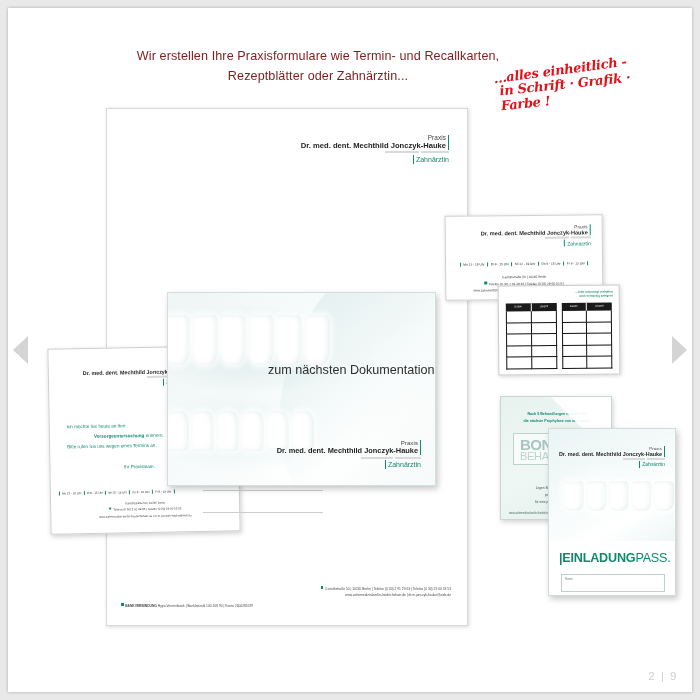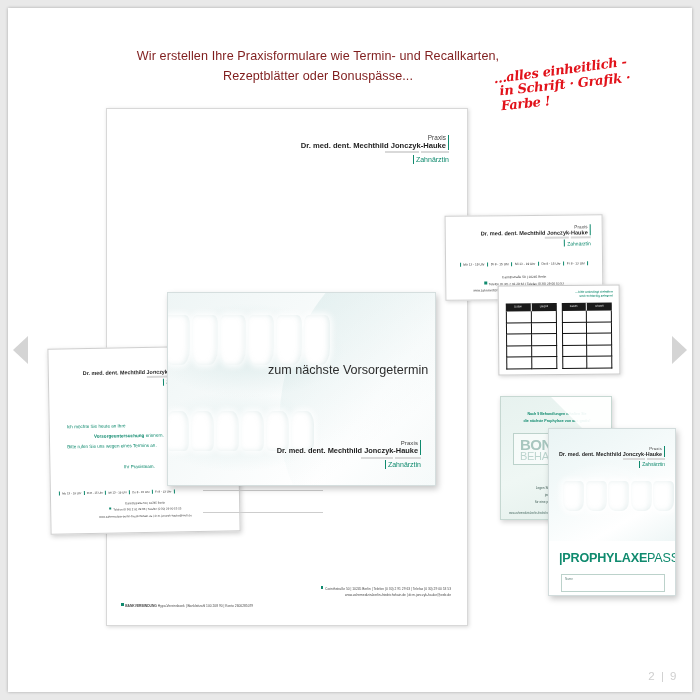--- a/index.html
+++ b/index.html
@@ -283,21 +283,21 @@
 </style>
 </head>
 <body>
 
 <div id="stage">
 
   <div class="page-sheet">
 
     <div class="headline">
       <span>Wir erstellen Ihre Praxisformulare wie Termin- und Recallkarten,</span>
-      <span class="l2">Rezeptblätter oder Bonuspässe...</span>
+      <span class="l2">Rezeptblätter oder Zahnärztin...</span>
     </div>
 
     <div class="handwrite">
       <span>...alles einheitlich -</span>
       <span class="hw2">in Schrift · Grafik · Farbe !</span>
     </div>
 
     <div class="letterhead">
       <div class="logo lg lh-logo">
         <div class="logo-rows">
@@ -500,21 +500,21 @@
         </div>
         <div class="teeth-row trow-bot">
           <div class="tooth"></div>
             <div class="tooth"></div>
           <div class="tooth"></div>
             <div class="tooth"></div>
           <div class="tooth"></div>
             <div class="tooth"></div>
         </div>
       </div>
-      <div class="inv-sub">zum nächste Vorsorgetermin</div>
+      <div class="inv-sub">zum nächsten Dokumentation</div>
       <div class="logo lg inv-logo">
         <div class="logo-rows">
           <div class="row1">
             <div style="display:flex;flex-direction:column;align-items:flex-end;">
               <span class="praxis" style="font-size:6px;">Praxis</span>
               <span class="docname" style="font-size:7.4px;">Dr. med. dent. Mechthild Jonczyk-Hauke</span>
             </div>
             <span class="vline" style="height:15px;"></span>
           </div>
           <div class="row2">
@@ -552,21 +552,21 @@
             <span class="bar" style="width:22px;height:1.8px;"></span>
             <span class="bar" style="width:18px;height:1.8px;"></span>
           </div>
           <div class="row3">
             <span class="vline" style="height:7px;"></span>
             <span class="zahn" style="font-size:4.8px;">Zahnärztin</span>
           </div>
         </div>
       </div>
       <div class="pass-title">
-        <span>|</span><span>PROPHYLAXE</span><span class="light">PASS.</span>
+        <span>|</span><span>EINLADUNG</span><span class="light">PASS.</span>
       </div>
       <div class="pass-field">
         <span>Name</span>
       </div>
     </div>
 
   </div>
 
   <div class="nav-arrow nav-prev"></div>
   <div class="nav-arrow nav-next"></div>

